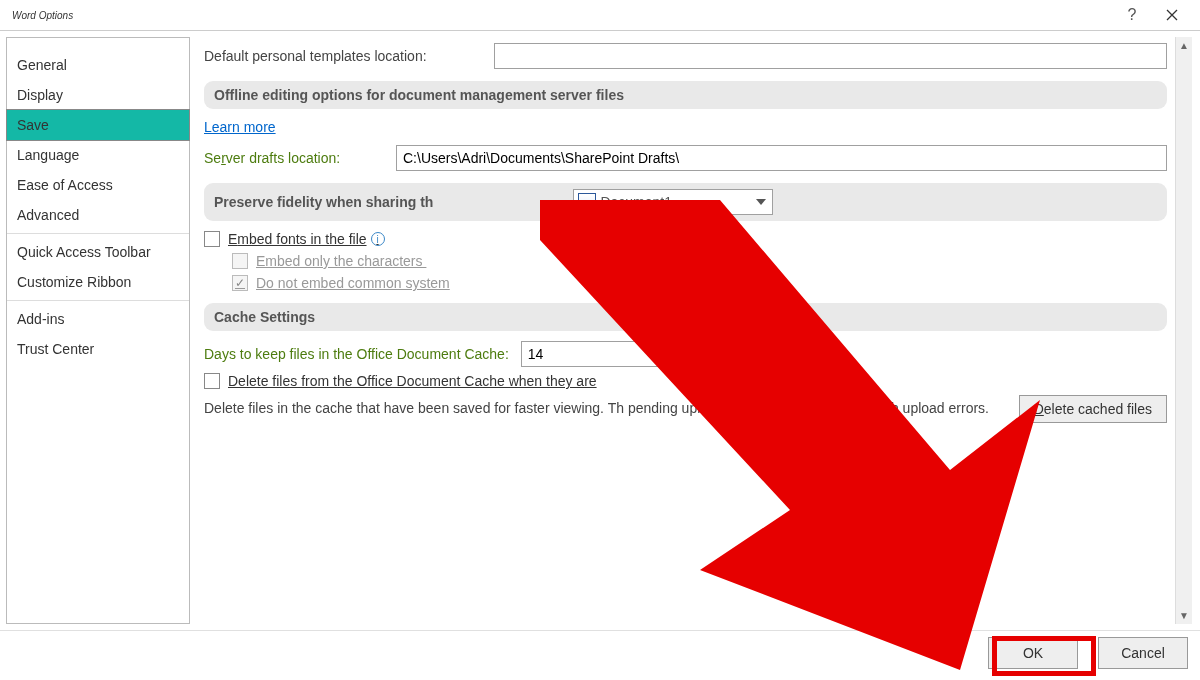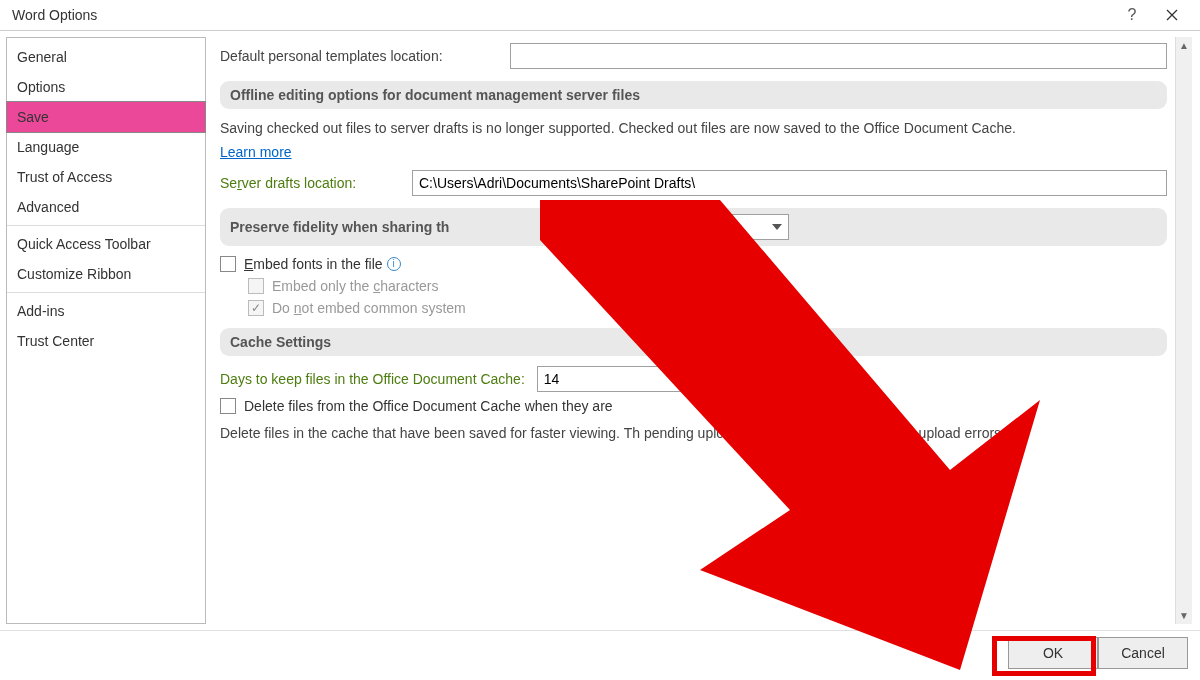--- a/index.html
+++ b/index.html
@@ -13,45 +13,45 @@
     height: 680px;
     overflow: hidden;
     position: relative;
   }
   .titlebar {
     height: 30px;
     display: flex;
     align-items: center;
     padding: 0 8px 0 12px;
   }
-  .titlebar .title { flex: 1; font-size: 14px; }
+  .titlebar .title { flex: 1; font-size: 10px; font-style: italic; }
   .titlebar .btn {
     width: 40px; height: 30px; display: flex; align-items: center; justify-content: center;
     font-size: 16px; color: #555;
   }
   .dialog-body {
     display:flex;
     border-top:1px solid #ccc;
     height: 600px;
   }
   .sidebar {
-    width: 200px;
+    width: 184px;
     border:1px solid #bbb;
     margin:6px 0 6px 6px;
-    padding:4px 0;
+    padding:12px 0;
     background:#fff;
   }
   .sidebar-item {
     padding:7px 10px;
     font-size:14px;
     color:#333;
     cursor:default;
   }
   .sidebar-item.selected {
-    background:#ec4899;
+    background:#14b8a6;
     border:1px solid #888;
     margin:-1px;
   }
   .sidebar-sep { height:1px; background:#ddd; margin:3px 0; }
   .main {
     flex:1;
     padding: 6px 8px 6px 14px;
     overflow:hidden;
     position:relative;
     display:flex;
@@ -80,21 +80,21 @@
     border-radius:9px;
   }
   .para { color:#444; margin:4px 0 6px 0; line-height:1.35; }
   .link { color:#0066cc; text-decoration:underline; cursor:pointer; }
   .checkbox {
     width:16px; height:16px; border:1px solid #888; margin-right:8px; display:inline-flex;
     align-items:center; justify-content:center; font-size:12px; color:#888; background:#fff;
   }
   .checkbox.disabled { border-color:#bbb; background:#f5f5f5; }
   .checkbox.checked::after { content:"✓"; }
-  .cb-row { display:flex; align-items:center; margin:6px 0; }
+  .cb-row { display:flex; align-items:center; margin:6px 0;text-decoration:underline; }
   .cb-row.sub { margin-left:28px; color:#999; }
   .cb-row.sub .cb-label { color:#999; }
   .info-icon {
     width:14px; height:14px; border:1px solid #3a87c7; border-radius:50%;
     color:#3a87c7; font-size:10px; display:inline-flex; align-items:center; justify-content:center;
     margin-left:4px;
   }
   .combo {
     border:1px solid #a0a0a0; height:26px; display:flex; align-items:center; padding:0 6px 0 26px;
     position:relative; min-width:200px; background:#fff;
@@ -112,21 +112,21 @@
   }
   .scrollbar {
     width:17px; background:#f0f0f0; border-left:1px solid #ddd; position:relative; margin-left:8px;
   }
   .scrollbar .up, .scrollbar .down {
     height:17px; display:flex; align-items:center; justify-content:center; color:#666; font-size:10px;
   }
   .scrollbar .up{position:absolute;top:0;left:0;right:0;}
   .scrollbar .down{position:absolute;bottom:0;left:0;right:0;}
   .footer {
-    height:44px; display:flex; align-items:center; justify-content:flex-end; padding:0 12px; gap:0;
+    height:44px; display:flex; align-items:center; justify-content:flex-end; padding:0 12px; gap:20px;
     border-top:1px solid #e0e0e0;
   }
   .footer .btn-std { min-width:90px; text-align:center; padding:7px 14px; }
   .ok-highlight {
     position:absolute;
     border:5px solid #e60000;
     pointer-events:none;
     z-index:50;
   }
   .arrow {
@@ -145,44 +145,43 @@
   <div class="btn">
     <svg width="12" height="12" viewBox="0 0 12 12">
         <path d="M1 1 L11 11 M11 1 L1 11" stroke="#333" stroke-width="1.3"></path>
       </svg>
   </div>
 </div>
 
 <div class="dialog-body">
   <div class="sidebar">
     <div class="sidebar-item">General</div>
-    <div class="sidebar-item">Options</div>
+    <div class="sidebar-item">Display</div>
     <div class="sidebar-item selected">Save</div>
     <div class="sidebar-item">Language</div>
-    <div class="sidebar-item">Trust of Access</div>
+    <div class="sidebar-item">Ease of Access</div>
     <div class="sidebar-item">Advanced</div>
     <div class="sidebar-sep"></div>
     <div class="sidebar-item">Quick Access Toolbar</div>
     <div class="sidebar-item">Customize Ribbon</div>
     <div class="sidebar-sep"></div>
     <div class="sidebar-item">Add-ins</div>
     <div class="sidebar-item">Trust Center</div>
   </div>
 
   <div class="main">
     <div class="main-content">
 
       <div class="row">
         <span class="label">Default personal templates location:</span>
         <input class="text-input" value="" style="">
       </div>
 
       <div class="section-head">Offline editing options for document management server files</div>
 
-      <div class="para">Saving checked out files to server drafts is no longer supported. Checked out files are now saved to the Office Document Cache.</div>
       <div><span class="link">Learn more</span></div>
 
       <div class="row" style="margin-top:10px;">
         <span class="label-short" style="min-width:180px;">Se<u class="access">r</u>ver drafts location:</span>
         <input class="text-input" value="C:\Users\Adri\Documents\SharePoint Drafts\" style="">
       </div>
 
       <div class="section-head" style="display:flex;align-items:center;gap:10px;text-align:right;">
         <span>Preserve fidelity when sharing th</span>
         <span style="flex:0 0 120px"></span>
@@ -214,20 +213,21 @@
         <input class="text-input" style="flex: 0 0 50px;" value="14">
       </div>
 
       <div class="cb-row">
         <span class="checkbox"></span>
         <span class="cb-label">Delete files from the Office Document Cache when they are </span>
       </div>
 
       <div class="row" style="align-items:flex-start;">
         <div class="para" style="flex:1;margin-right:20px;">Delete files in the cache that have been saved for faster viewing. Th pending upload to the server, nor items with upload errors.</div>
+        <button class="btn-std"><u class="access">D</u>elete cached files</button>
       </div>
 
     </div>
 
     <div class="scrollbar">
       <div class="up">▲</div>
       <div class="down">▼</div>
     </div>
   </div>
 </div>

